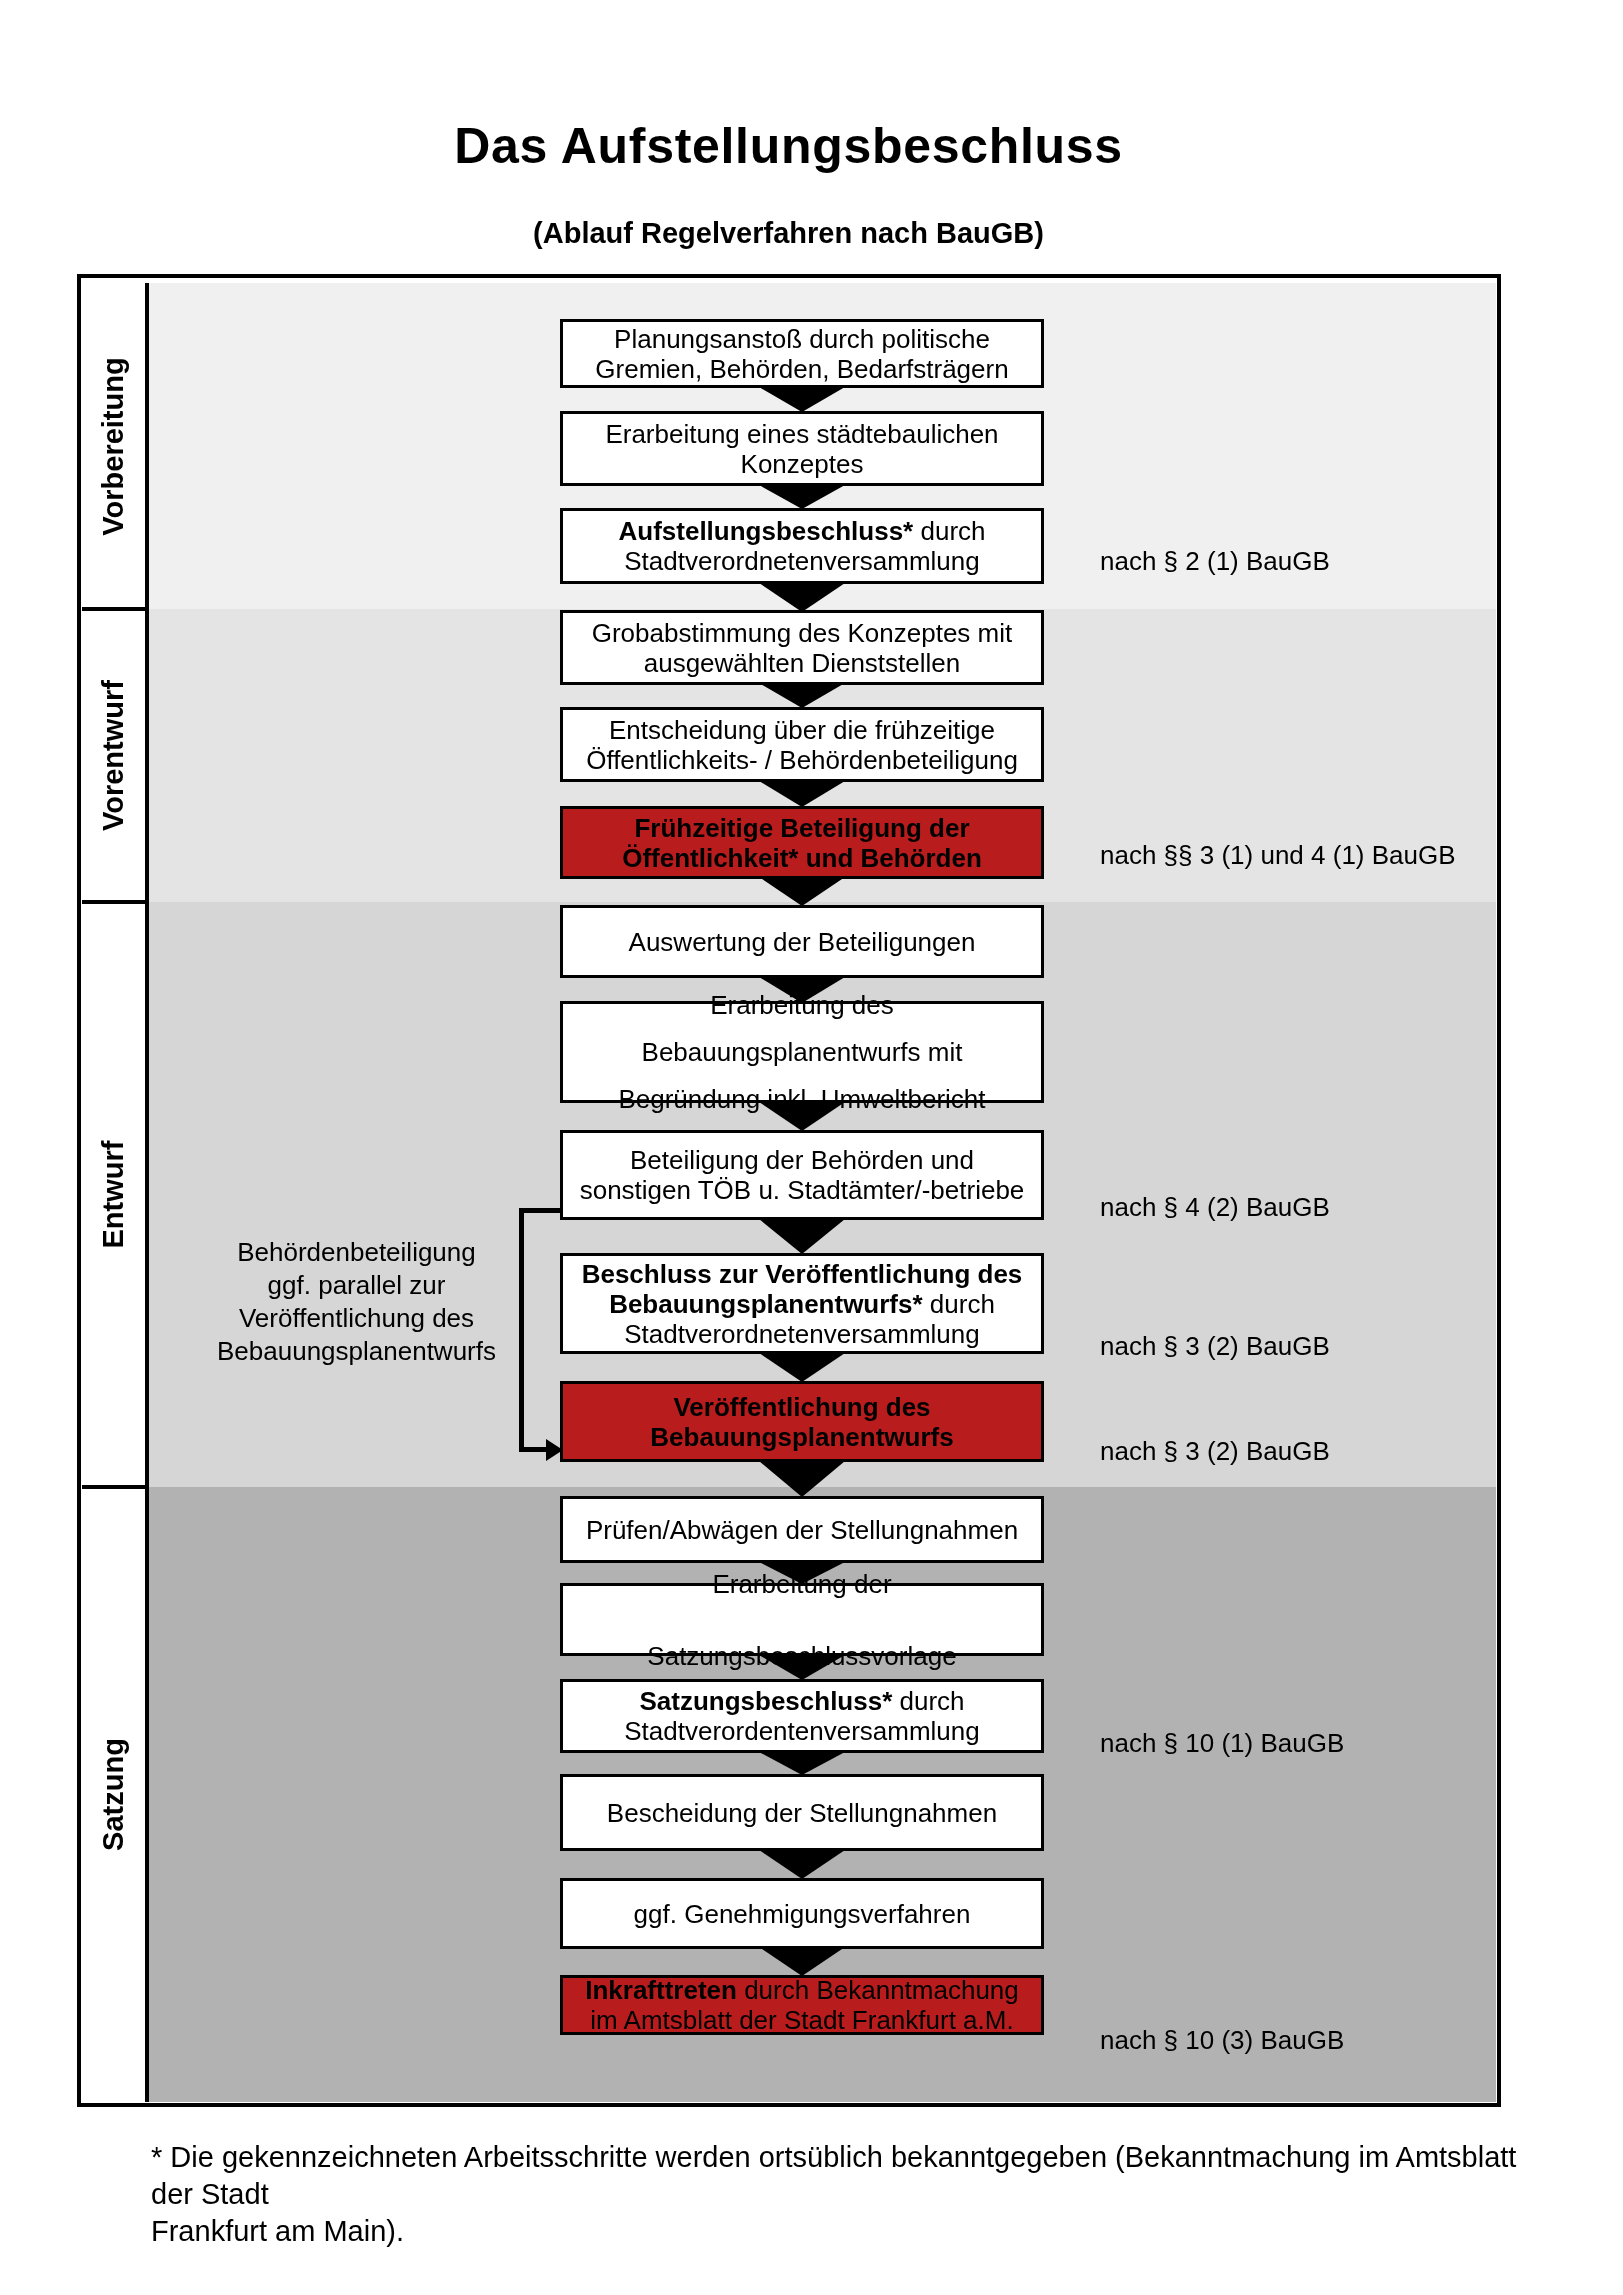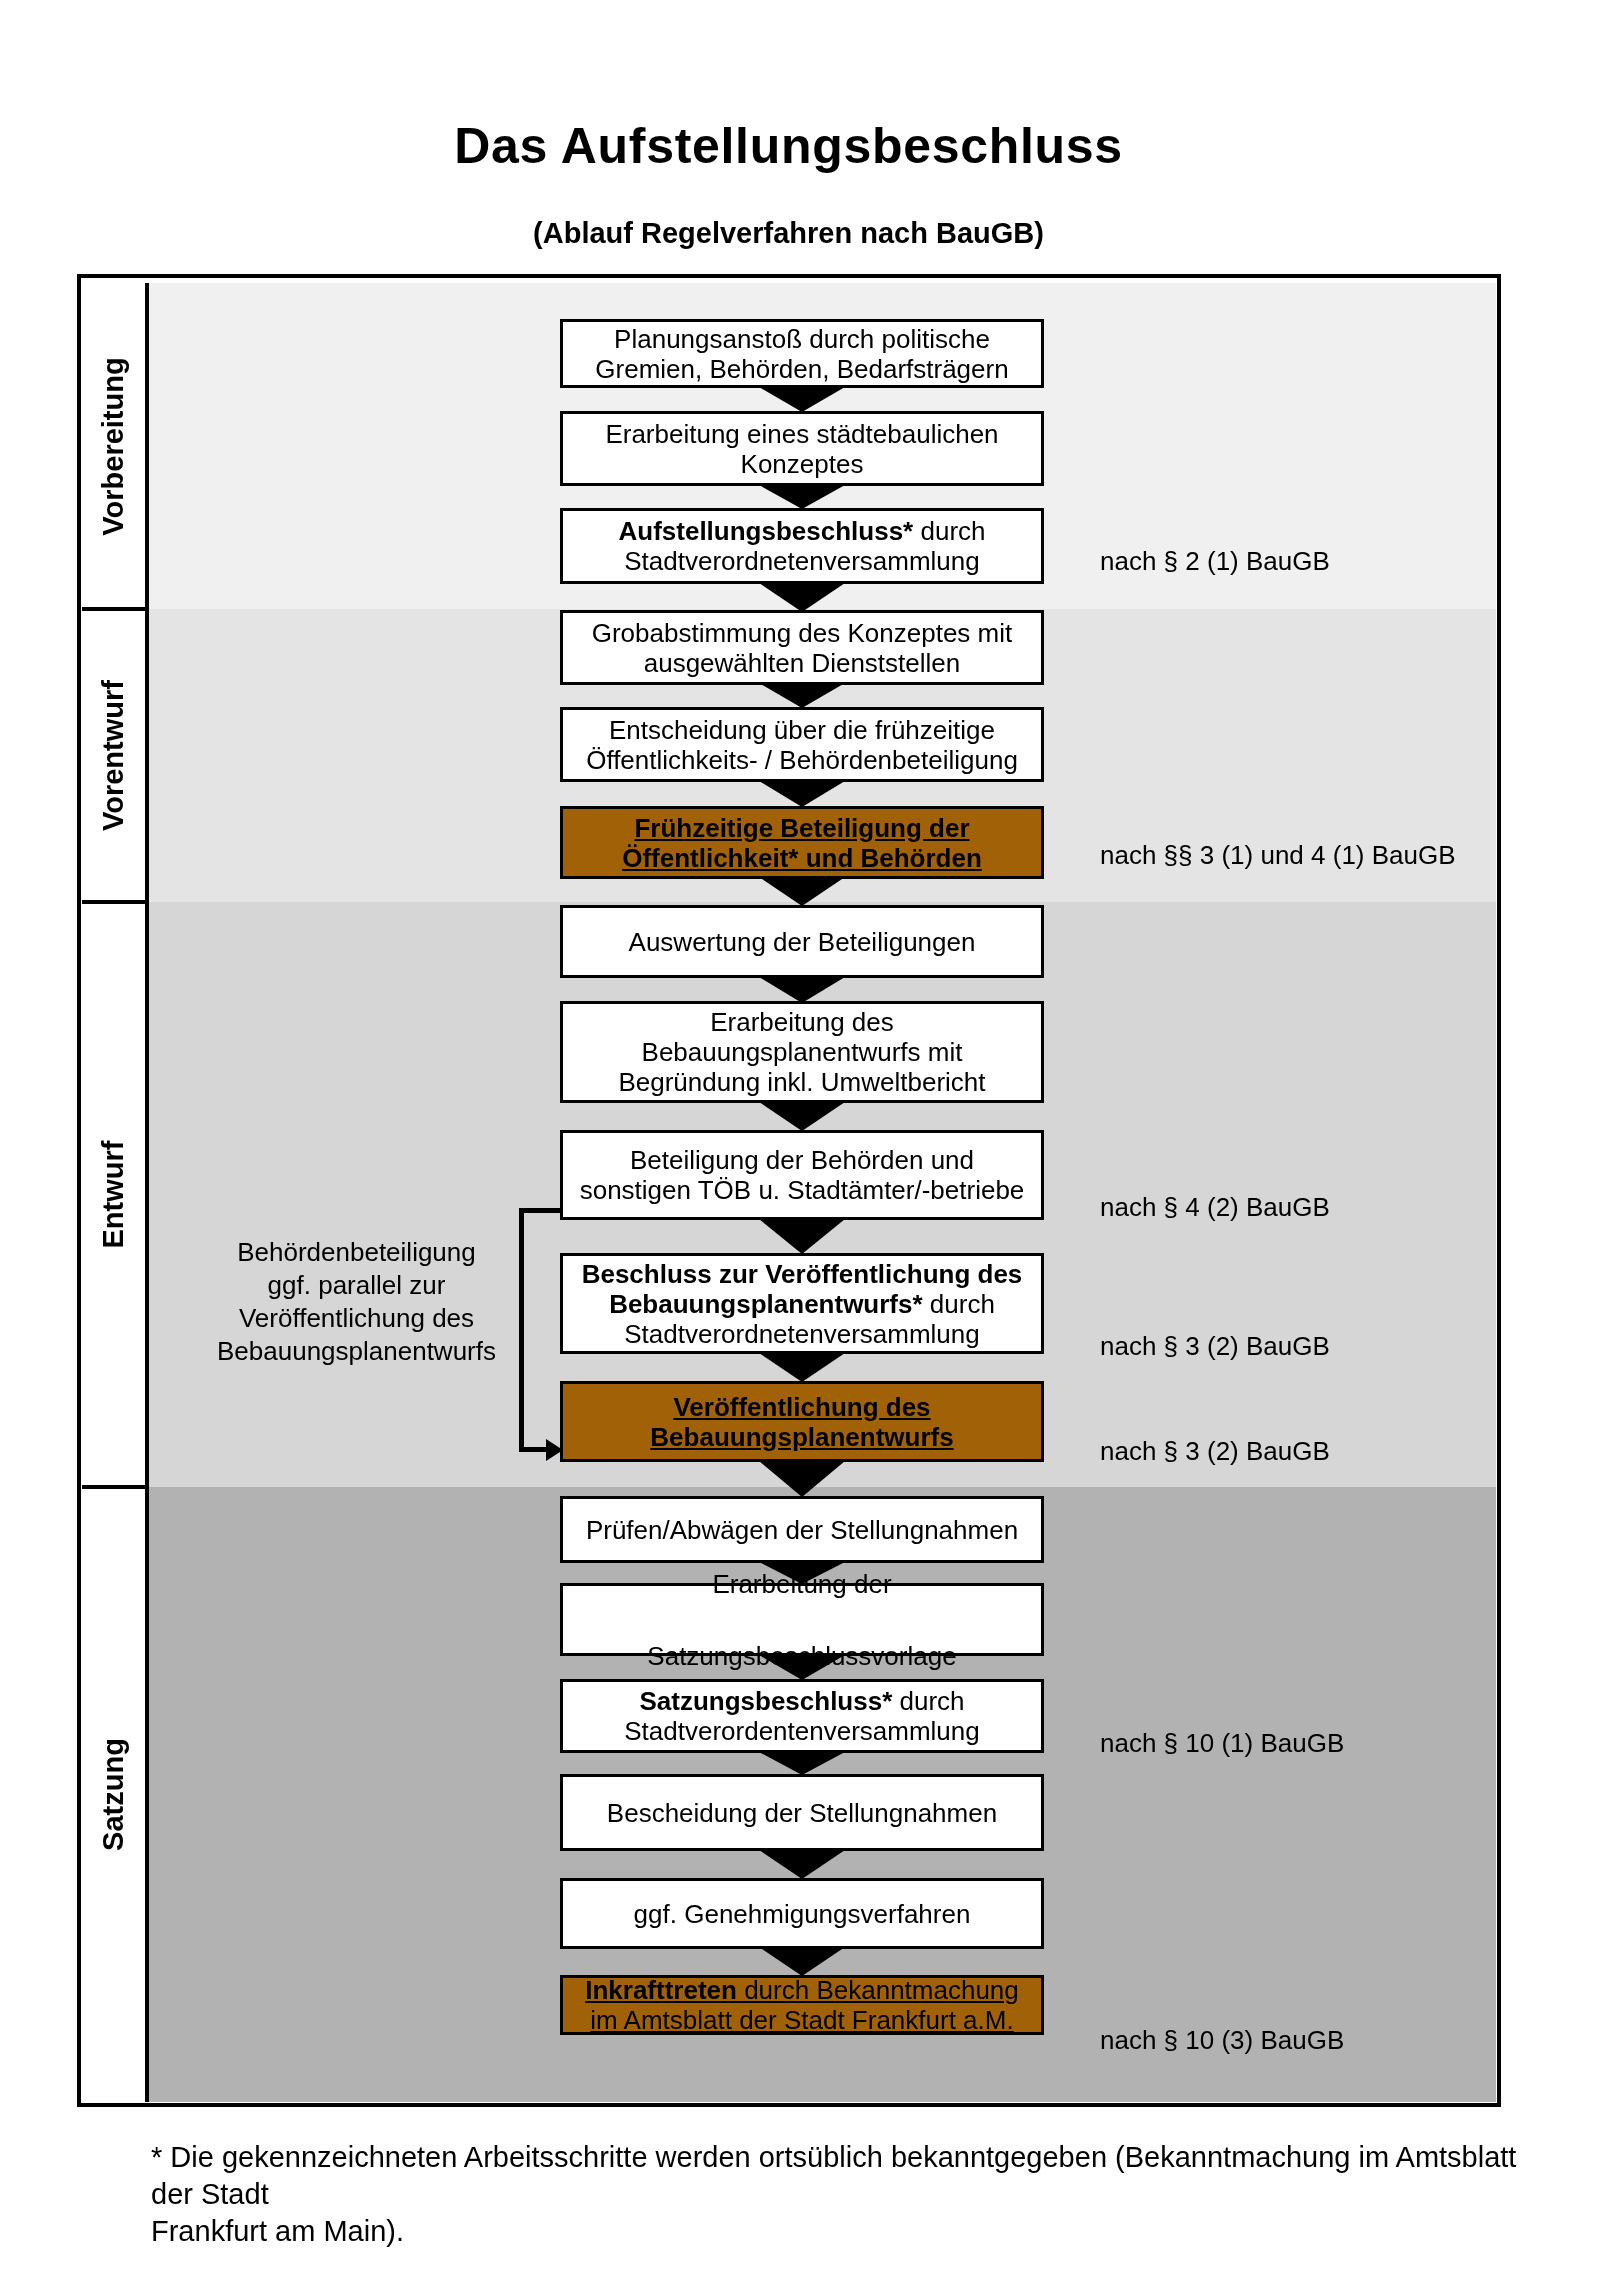--- a/index.html
+++ b/index.html
@@ -11,21 +11,21 @@
   #frame{left:77px;top:274px;width:1424px;height:1833px;border:4.6px solid #000;box-sizing:border-box;}
   .secbg{left:149px;width:1347px;}
   .labelcol{left:82px;top:283px;width:63px;height:1819px;background:#ffffff;}
   .vdiv{left:145px;top:283px;width:3.9px;height:1819px;background:#000;}
   .hdiv{left:82px;width:67px;height:3.9px;background:#000;}
   .seclabel{left:82px;width:63px;display:flex;align-items:center;justify-content:center;}
   .seclabel span{transform:rotate(-90deg);white-space:nowrap;font-size:29px;font-weight:bold;}
   .fbox{left:560px;width:484px;border:3.9px solid #000;background:#ffffff;box-sizing:border-box;
         display:flex;flex-direction:column;align-items:center;justify-content:center;
         font-size:26px;line-height:30px;text-align:center;z-index:3;}
-  .fbox.blue{background:#a16207;text-decoration:underline;}
+  .fbox.blue{background:#b91c1c;}
   .fbox.bold{font-weight:bold;}
   .line{white-space:nowrap;}
   .arrow{width:0;height:0;border-left:43px solid transparent;border-right:43px solid transparent;
          border-top:26px solid #000;z-index:2;}
   .note{font-size:26px;line-height:31px;white-space:nowrap;z-index:3;}
   #left-note{left:160px;top:1236px;width:393px;text-align:center;font-size:26px;line-height:33px;z-index:3;}
   .bracket{background:#000;z-index:2;}
   .bracket-head{width:0;height:0;border-top:11px solid transparent;border-bottom:11px solid transparent;
                 border-left:17px solid #000;z-index:2;}
   #footnote{left:151px;top:2139px;width:1375px;font-size:29px;line-height:37px;}
@@ -98,21 +98,21 @@
     <div class="line">Frühzeitige Beteiligung der</div>
     <div class="line">Öffentlichkeit* und Behörden</div>
   </div>
   <div class="abs arrow" style="left:759px;top:877px;border-top-width:29.5px;"></div>
 
   <div class="abs fbox" style="top:905px;height:73px;">
     <div class="line">Auswertung der Beteiligungen</div>
   </div>
   <div class="abs arrow" style="left:759px;top:977px;border-top-width:26px;"></div>
 
-  <div class="abs fbox" style="top:1001px;height:102px;">
+  <div class="abs fbox" style="top:1001px;height:102px;gap:17px;">
     <div class="line">Erarbeitung des</div>
     <div class="line">Bebauungsplanentwurfs mit</div>
     <div class="line">Begründung inkl. Umweltbericht</div>
   </div>
   <div class="abs arrow" style="left:759px;top:1102px;border-top-width:29px;"></div>
 
   <div class="abs fbox" style="top:1130px;height:90px;">
     <div class="line">Beteiligung der Behörden und</div>
     <div class="line">sonstigen TÖB u. Stadtämter/-betriebe</div>
   </div>

